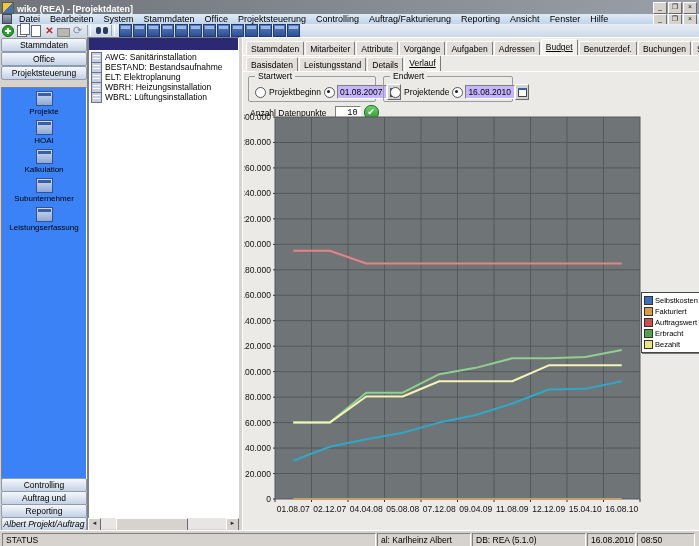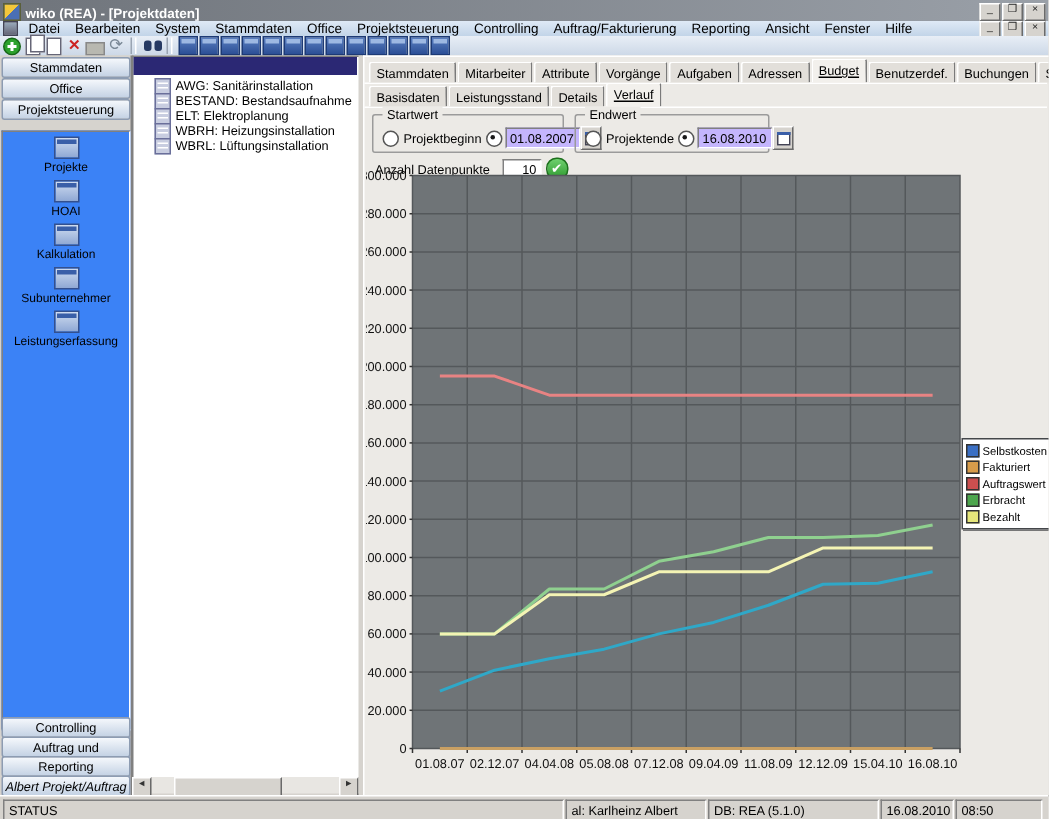--- a/index.html
+++ b/index.html
@@ -53,21 +53,21 @@
     background:#3b82f6;border:1px solid;border-color:#808080 #fff #fff #808080;}
   .sideitem{position:absolute;left:0;width:84px;text-align:center;}
   .sideicon{width:15px;height:13px;margin:0 auto;border:1px solid #33508f;
     background:linear-gradient(#cfdcf0,#8fa8d4);position:relative;}
   .sideicon:before{content:"";position:absolute;left:1px;top:1px;right:1px;height:3px;background:#3a5fa8;}
   .sidelabel{font-size:8px;margin-top:1px;}
   
   #listpanel{left:88px;top:37px;width:151px;height:481px;background:#fff;
     border:1px solid;border-color:#808080 #fff #fff #808080;}
   #list-selrow{position:absolute;left:0;top:0;width:149px;height:12px;background:#2b2874;}
-  .listrow{position:absolute;left:1px;height:10px;display:flex;align-items:flex-start;font-size:8.5px;white-space:nowrap;margin-left:12px;}
+  .listrow{position:absolute;left:1px;height:10px;display:flex;align-items:flex-start;font-size:8.5px;white-space:nowrap;}
   .listicon{width:9px;height:9px;margin:0 3px 0 1px;background:#c8cde0;border:1px solid #6a6f9a;position:relative;flex:none;}
   .listicon:before{content:"";position:absolute;left:1px;top:2px;right:1px;height:1px;background:#fff;box-shadow:0 3px 0 #fff;}
   #hscroll{left:88px;top:518px;width:151px;height:11px;background:#e8e6e2;display:flex;}
   .scrbtn{width:11px;height:11px;background:#d6d3ce;border:1px solid;border-color:#fff #6a6a6a #6a6a6a #fff;
     font-size:6px;line-height:9px;text-align:center;color:#333;flex:none;}
   #hthumb{position:absolute;left:15px;top:0;width:70px;height:11px;background:#d6d3ce;
     border:1px solid;border-color:#fff #6a6a6a #6a6a6a #fff;}
   #splitter{left:239px;top:37px;width:3px;height:492px;background:#d6d3ce;}
   
   #rightpanel{left:242px;top:37px;width:457px;height:492px;background:#eceae6;
@@ -83,21 +83,21 @@
   .fldrow{position:absolute;left:6px;top:7px;right:4px;display:flex;align-items:center;font-size:8.5px;}
   .radio{width:9px;height:9px;border-radius:50%;background:#fff;border:1px solid #555;flex:none;position:relative;}
   .radio.sel:after{content:"";position:absolute;left:2px;top:2px;width:3px;height:3px;border-radius:50%;background:#1a1a1a;}
   .datefield{height:12px;background:#c4b5fd;border:1px solid;border-color:#808080 #fff #fff #808080;
     font-size:8.5px;line-height:12px;padding:0 2px;flex:none;}
   .calbtn{width:12px;height:14px;background:#d6d3ce;border:1px solid;border-color:#fff #6a6a6a #6a6a6a #fff;position:relative;flex:none;}
   .calbtn:before{content:"";position:absolute;left:2px;top:3px;width:7px;height:7px;background:#fff;border:1px solid #445;}
   .calbtn:after{content:"";position:absolute;left:2px;top:3px;width:9px;height:2px;background:#3a5fa8;}
   #dp-label{font-size:8.5px;}
   #dp-input{width:20px;height:12px;background:#fff;border:1px solid;border-color:#808080 #fff #fff #808080;
-    font-size:8.5px;line-height:12px;text-align:right;padding:0 2px;}
+    font-size:8.5px;line-height:12px;text-align:right;padding:0 2px;font-family:Liberation Mono, monospace;}
   #dp-check{width:13px;height:13px;border-radius:7px;background:linear-gradient(#6fd06f,#2e9a2e);
     border:1px solid #1d701d;color:#fff;font-size:9px;line-height:12px;text-align:center;}
   
   #chart-svg{position:absolute;left:1px;top:73px;}
   #legend{position:absolute;left:398px;top:254px;width:54px;background:#fff;
     border:1px solid #44474a;box-shadow:1px 1px 0 #777;padding:2px 2px;}
   .legrow{display:flex;align-items:center;height:11px;}
   .legrow .sw{width:7px;height:7px;border:1px solid #333;margin-right:2px;flex:none;}
   .legrow .lab{font-size:7.5px;white-space:nowrap;}
   

